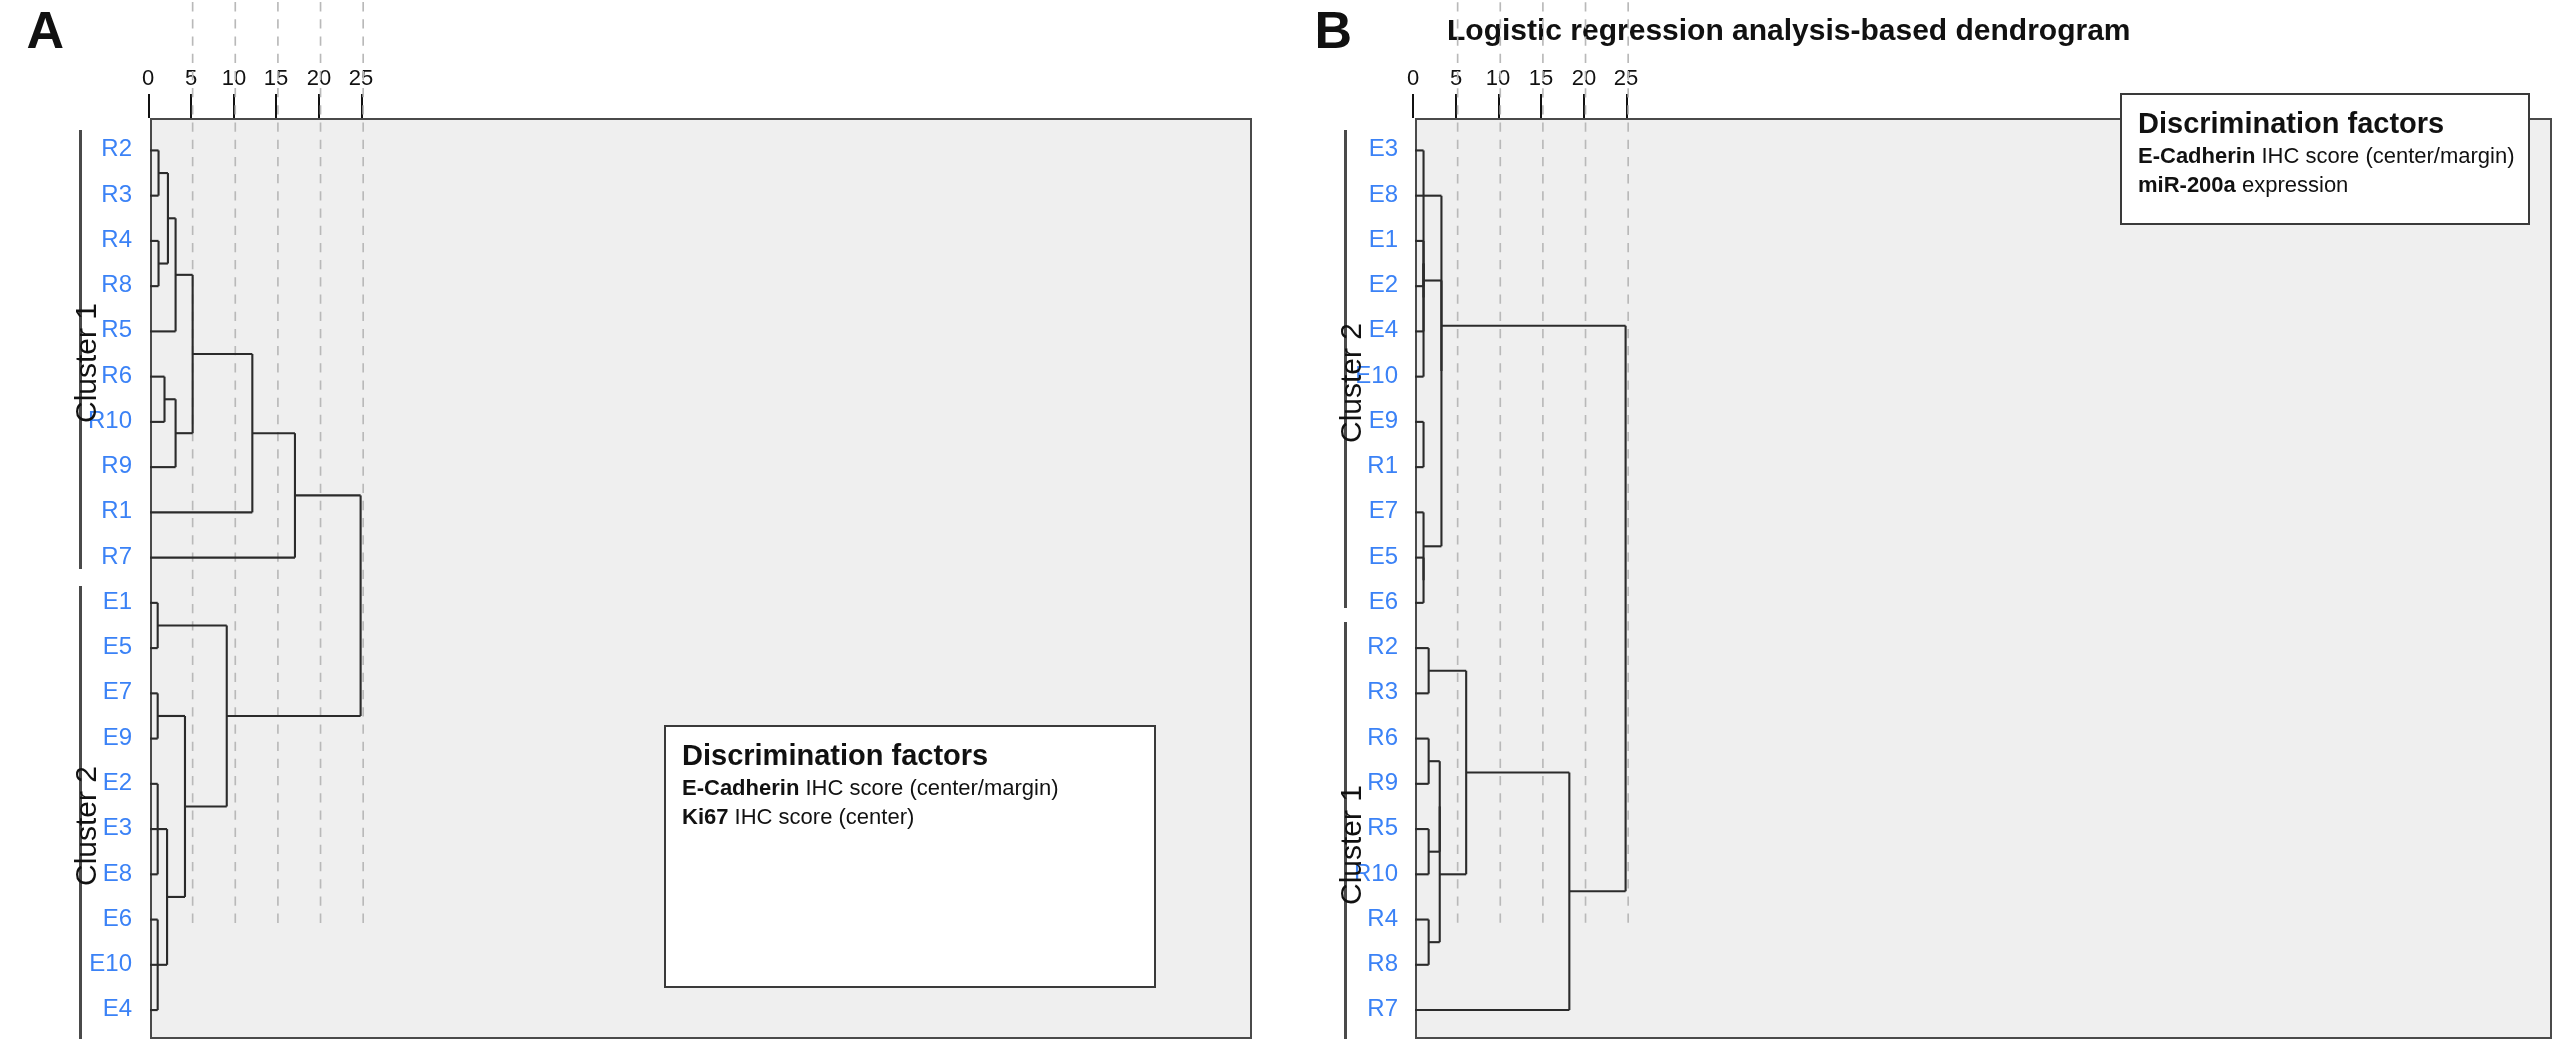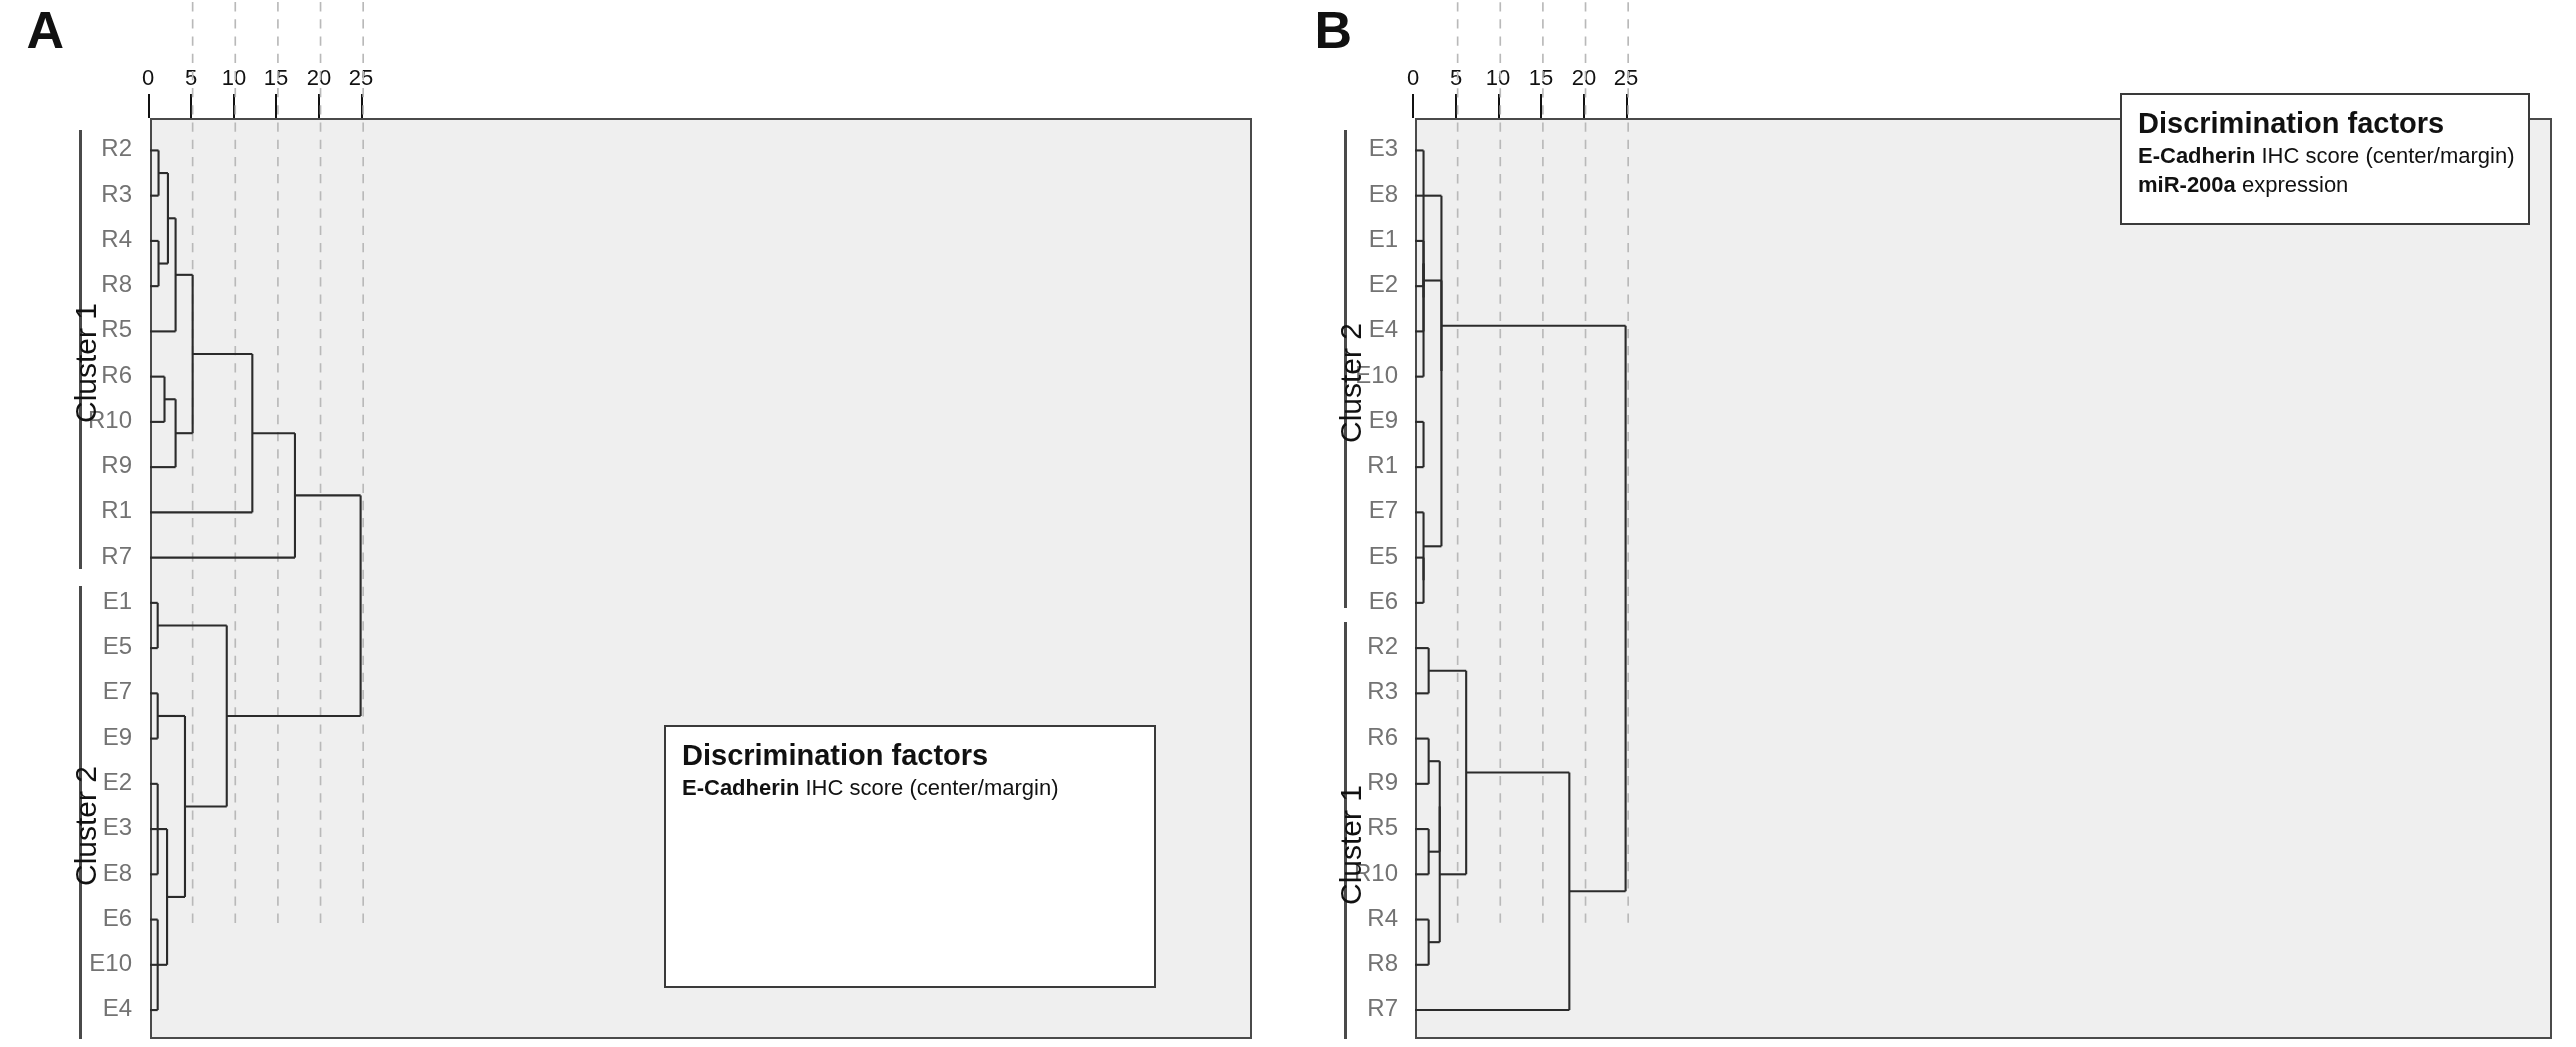--- a/index.html
+++ b/index.html
@@ -20,21 +20,21 @@
   .cluster-bracket{position:absolute;width:2.6px;background:#4a4a4a;}
 
   .axis-tick-label{position:absolute;font-size:22px;color:#111;
      transform:translateX(-50%);white-space:nowrap;}
   .axis-tick-mark{position:absolute;width:2px;background:#111;}
 
   .plot-area{position:absolute;background:#efefef;border:2px solid #4a4a4a;
      box-sizing:border-box;}
   .plot-svg{position:absolute;left:0;top:0;overflow:visible;}
 
-  .leaf-label{position:absolute;font-size:24px;color:#737373;white-space:nowrap;
+  .leaf-label{position:absolute;font-size:24px;color:#3b82f6;white-space:nowrap;
      transform:translateY(-50%);text-align:right;}
 
   .legend-box{position:absolute;background:#ffffff;border:2px solid #3a3a3a;
      box-sizing:border-box;padding:10.6px 14.6px 13.2px 16px;}
   .legend-title{font-size:29px;font-weight:bold;line-height:1.18;color:#111;
      margin-bottom:2.6px;white-space:nowrap;}
   .legend-line{font-size:22px;line-height:1.30;color:#111;white-space:nowrap;}
   .legend-line b{font-weight:bold;}
 </style>
 </head>
@@ -135,24 +135,26 @@
       <div class="leaf-label" style="left: 63px; width: 69px; top: 918px;">E6</div>
       <div class="leaf-label" style="left: 63px; width: 69px; top: 963px;">E10</div>
       <div class="leaf-label" style="left: 63px; width: 69px; top: 1008px;">E4</div>
       <div class="cluster-bracket" style="left: 79px; top: 130px; height: 439px;"></div>
       <div class="cluster-label" style="left: 69px; top: 423px;">Cluster 1</div>
       <div class="cluster-bracket" style="left: 79px; top: 586px; height: 453px;"></div>
       <div class="cluster-label" style="left: 69px; top: 886px;">Cluster 2</div>
       <div class="legend-box" style="left: 664px; top: 725px; width: 492px; min-height: 263px;">
         <div class="legend-title">Discrimination factors</div>
         <div class="legend-line"><b>E-Cadherin</b><span> IHC score (center/margin)</span></div>
+        <div class="legend-line"><b>Ki67</b><span> IHC score (center)</span></div>
       </div>
     </div>
     <div class="panel" id="panel-b" style="left: 1288px;">
       <div class="panel-letter" style="left: 26.5px; top: 4px;">B</div>
+      <div class="panel-title" style="left: 159px; top: 14.6px;">Logistic regression analysis-based dendrogram</div>
       <div class="axis-tick-label" style="left: 125px; top: 65px;">0</div>
       <div class="axis-tick-mark" style="left: 124px; top: 94px; height: 24px;"></div>
       <div class="axis-tick-label" style="left: 168px; top: 65px;">5</div>
       <div class="axis-tick-mark" style="left: 167px; top: 94px; height: 24px;"></div>
       <div class="axis-tick-label" style="left: 210px; top: 65px;">10</div>
       <div class="axis-tick-mark" style="left: 210px; top: 94px; height: 24px;"></div>
       <div class="axis-tick-label" style="left: 253px; top: 65px;">15</div>
       <div class="axis-tick-mark" style="left: 252px; top: 94px; height: 24px;"></div>
       <div class="axis-tick-label" style="left: 296px; top: 65px;">20</div>
       <div class="axis-tick-mark" style="left: 295px; top: 94px; height: 24px;"></div>

